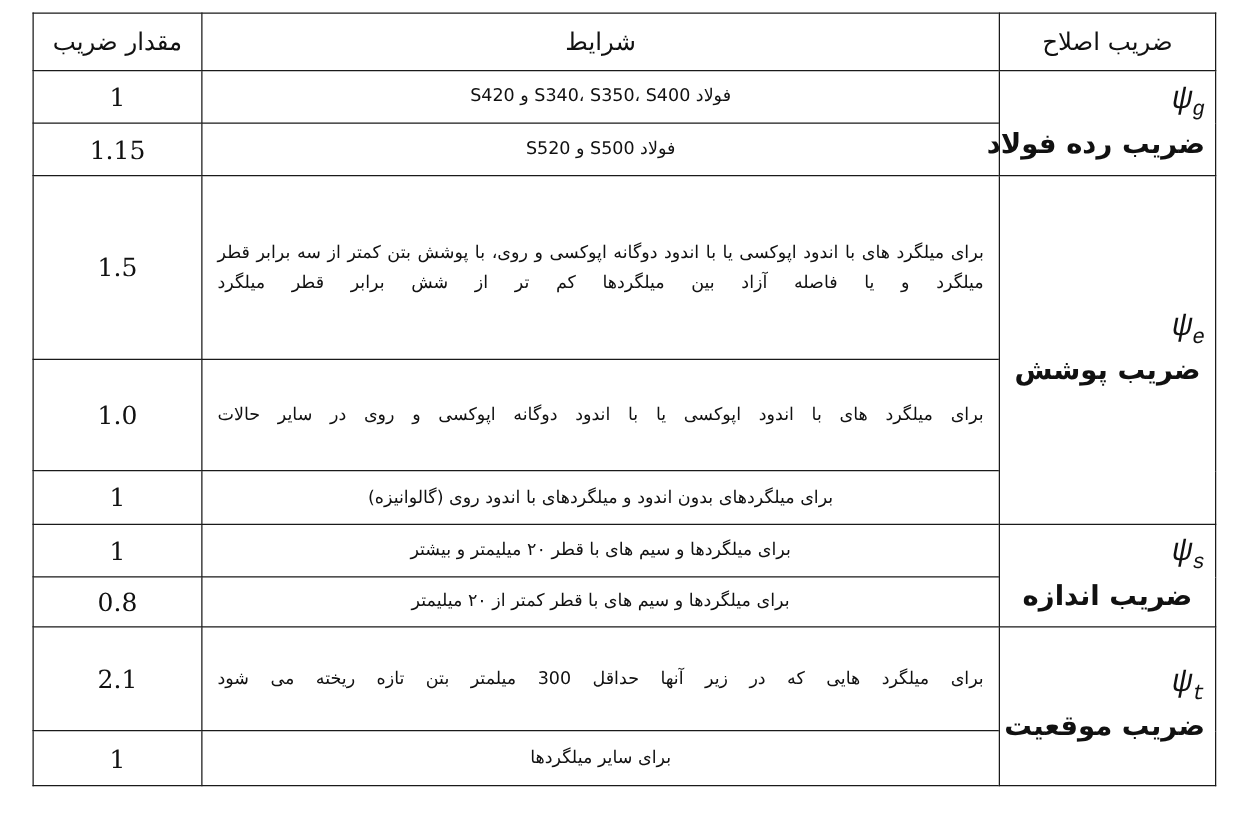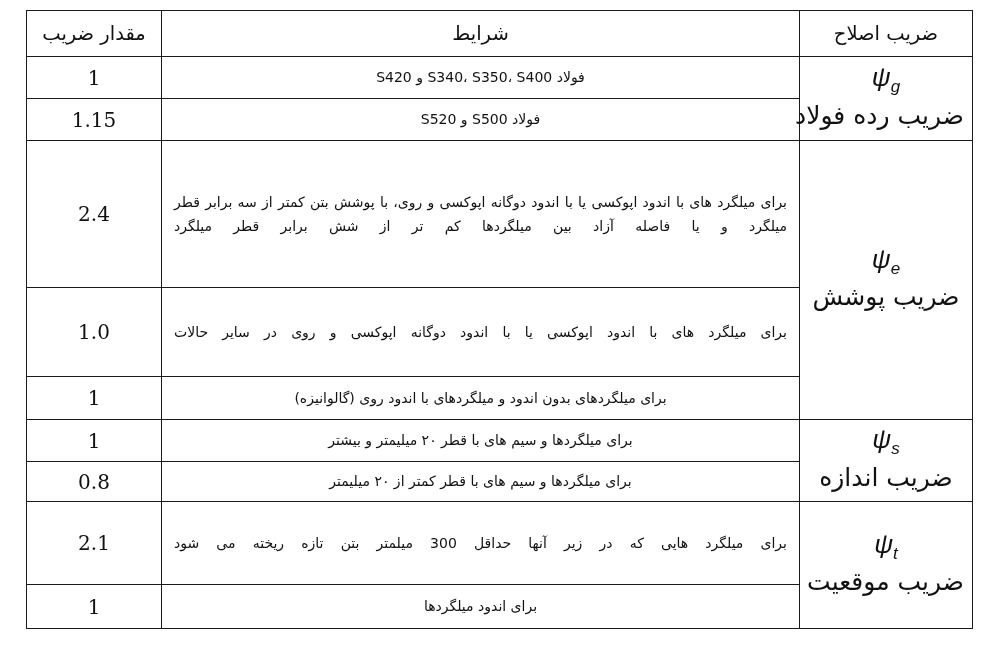--- a/index.html
+++ b/index.html
@@ -57,37 +57,39 @@
     white-space: nowrap;
   }
 
   
   td.symbol-cell {
     line-height: 1.45;
     padding: 6px 4px;
   }
   .psi-sym {
     display: block;
-    font-family: Liberation Sans, sans-serif;
+    font-family: Liberation Mono, monospace;
     font-style: italic;
     font-size: 26px;
     line-height: 1.15;
     margin-bottom: 1px;
     white-space: nowrap;
     direction: ltr;
+    text-align: right;
   }
   .psi-sym .sub {
     font-size: 17px;
     vertical-align: sub;
     font-style: italic;
   }
   .psi-name {
     display: block;
-    font-size: 25px;
+    font-size: 22px;
     white-space: nowrap;
+    font-weight: bold;
   }
 
   
   td.cond-cell {
     font-size: 14px;
     line-height: 1.72;
     text-align: center;
     padding: 7px 10px;
   }
   td.cond-cell.justified {
@@ -149,21 +151,21 @@
         <td class="cond-cell">فولاد S500 و  S520</td>
         <td class="value-cell">1.15</td>
       </tr>
 
       <tr class="r-3">
         <td class="symbol-cell" rowspan="3">
           <span class="psi-sym"><span>ψ</span><span class="sub">e</span></span>
           <span class="psi-name">ضریب پوشش</span>
         </td>
         <td class="cond-cell justified">برای میلگرد های با اندود اپوکسی یا با اندود دوگانه اپوکسی و روی، با پوشش بتن کمتر از سه برابر قطر میلگرد و یا فاصله آزاد بین میلگردها کم تر از شش برابر قطر میلگرد</td>
-        <td class="value-cell">2.4</td>
+        <td class="value-cell">1.5</td>
       </tr>
       <tr class="r-4">
         <td class="cond-cell justified">برای میلگرد های با اندود اپوکسی یا با اندود دوگانه اپوکسی و روی در سایر حالات</td>
         <td class="value-cell">1.0</td>
       </tr>
       <tr class="r-5">
         <td class="cond-cell">برای میلگردهای بدون اندود و میلگردهای با اندود روی (گالوانیزه)</td>
         <td class="value-cell">1</td>
       </tr>
 
@@ -182,20 +184,20 @@
 
       <tr class="r-8">
         <td class="symbol-cell" rowspan="2">
           <span class="psi-sym"><span>ψ</span><span class="sub">t</span></span>
           <span class="psi-name">ضریب موقعیت</span>
         </td>
         <td class="cond-cell justified">برای میلگرد هایی که در زیر آنها حداقل 300 میلمتر بتن تازه ریخته می شود</td>
         <td class="value-cell">2.1</td>
       </tr>
       <tr class="r-9">
-        <td class="cond-cell">برای اندود میلگردها</td>
+        <td class="cond-cell">برای سایر میلگردها</td>
         <td class="value-cell">1</td>
       </tr>
 
     </tbody>
   </table>
 
 </div>
 
 </body></html>

